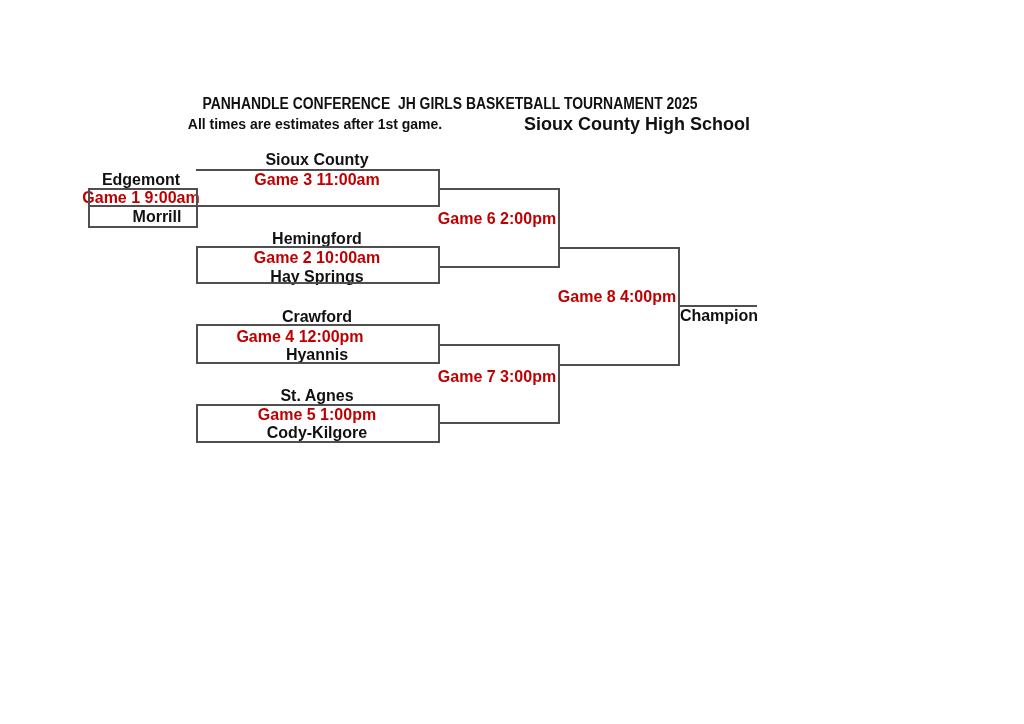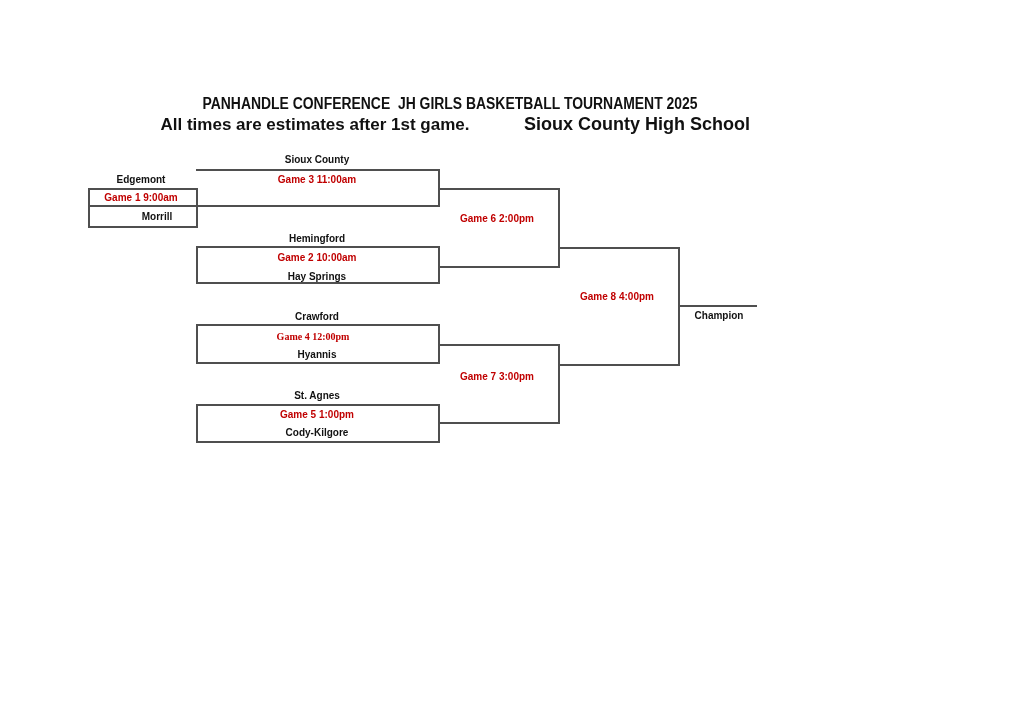--- a/index.html
+++ b/index.html
@@ -10,31 +10,31 @@
     overflow:hidden;
   }
   .title {
     position:absolute; left:450px; top:96px;
     transform:translateX(-50%) scaleX(0.87); transform-origin:center;
     font-weight:bold; font-size:16px; line-height:16px;
     white-space:pre; color:var(--text-black, #111);
   }
   .note {
     position:absolute; left:315px; top:118px; transform:translateX(-50%);
-    font-weight:bold; font-size:17px; line-height:13px;
+    font-weight:bold; font-size:14px; line-height:13px;
     white-space:nowrap; color:var(--text-black, #111);
   }
   .venue {
     position:absolute; left:637px; top:117px; transform:translateX(-50%);
     font-weight:bold; font-size:18px; line-height:14px;
     white-space:nowrap; color:var(--text-black, #111);
   }
   .lbl {
     position:absolute; transform:translateX(-50%);
-    white-space:nowrap; font-weight:bold; font-size:10px; line-height:14px;
+    white-space:nowrap; font-weight:bold; font-size:16px; line-height:14px;
     color:var(--text-black, #111);
   }
   .lbl.red { color:var(--game-time-red, #c00000); }
   .ln { position:absolute; background:var(--line-gray, #4f4f4f); }
   .h  { height:2px; }
   .v  { width:2px; }
 </style>
 </head>
 <body>
 
@@ -49,21 +49,21 @@
   <div class="lbl" style="left:141px; top:210px;padding-left:32px;">Morrill</div>
 
   <div class="lbl" style="left:317px; top:153px;">Sioux County</div>
   <div class="lbl red" style="left:317px; top:173px;">Game 3 11:00am</div>
 
   <div class="lbl" style="left:317px; top:232px;text-align:center;">Hemingford</div>
   <div class="lbl red" style="left:317px; top:251px;">Game 2 10:00am</div>
   <div class="lbl" style="left:317px; top:270px;">Hay Springs</div>
 
   <div class="lbl" style="left:317px; top:310px;">Crawford</div>
-  <div class="lbl red" style="left:313px; top:330px;font-family:Liberation Serif, serif;">Game 4 12:00pm</div>
+  <div class="lbl red" style="left:300px; top:330px;">Game 4 12:00pm</div>
   <div class="lbl" style="left:317px; top:348px;">Hyannis</div>
 
   <div class="lbl" style="left:317px; top:389px;">St. Agnes</div>
   <div class="lbl red" style="left:317px; top:408px;">Game 5 1:00pm</div>
   <div class="lbl" style="left:317px; top:426px;">Cody-Kilgore</div>
 
   <div class="lbl red" style="left:497px; top:212px;">Game 6 2:00pm</div>
   <div class="lbl red" style="left:497px; top:370px;">Game 7 3:00pm</div>
 
   <div class="lbl red" style="left:617px; top:290px;">Game 8 4:00pm</div>

